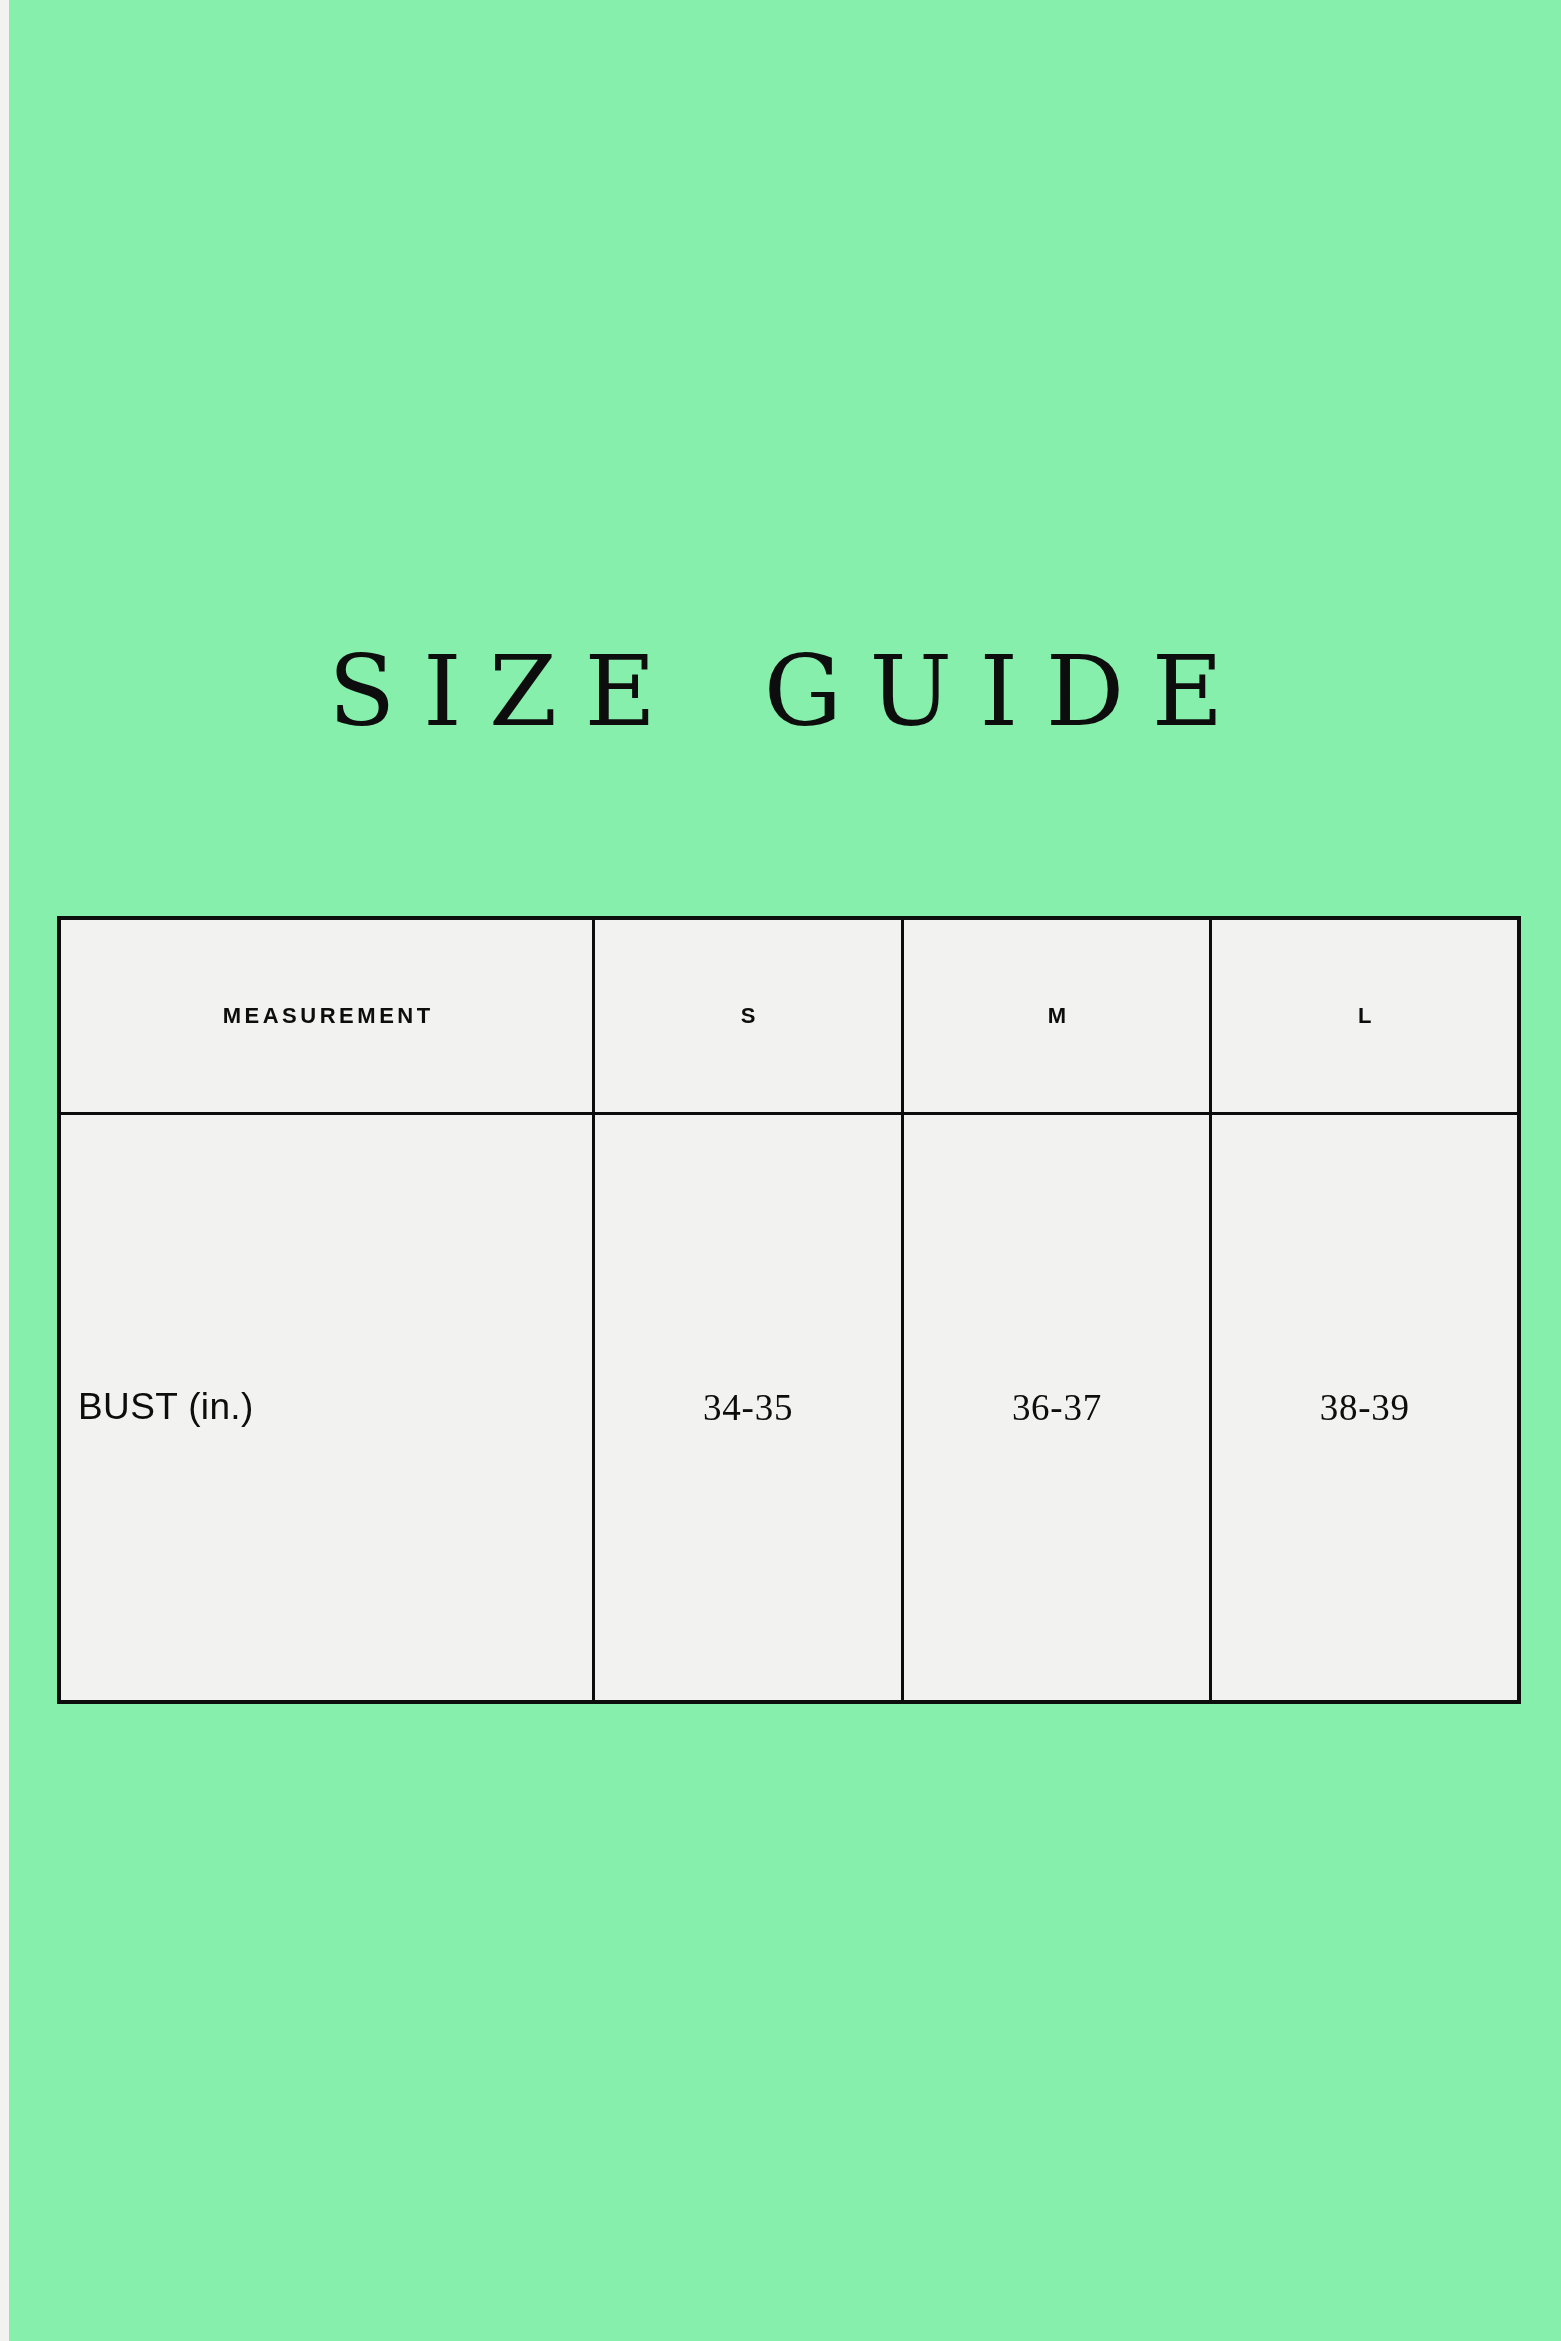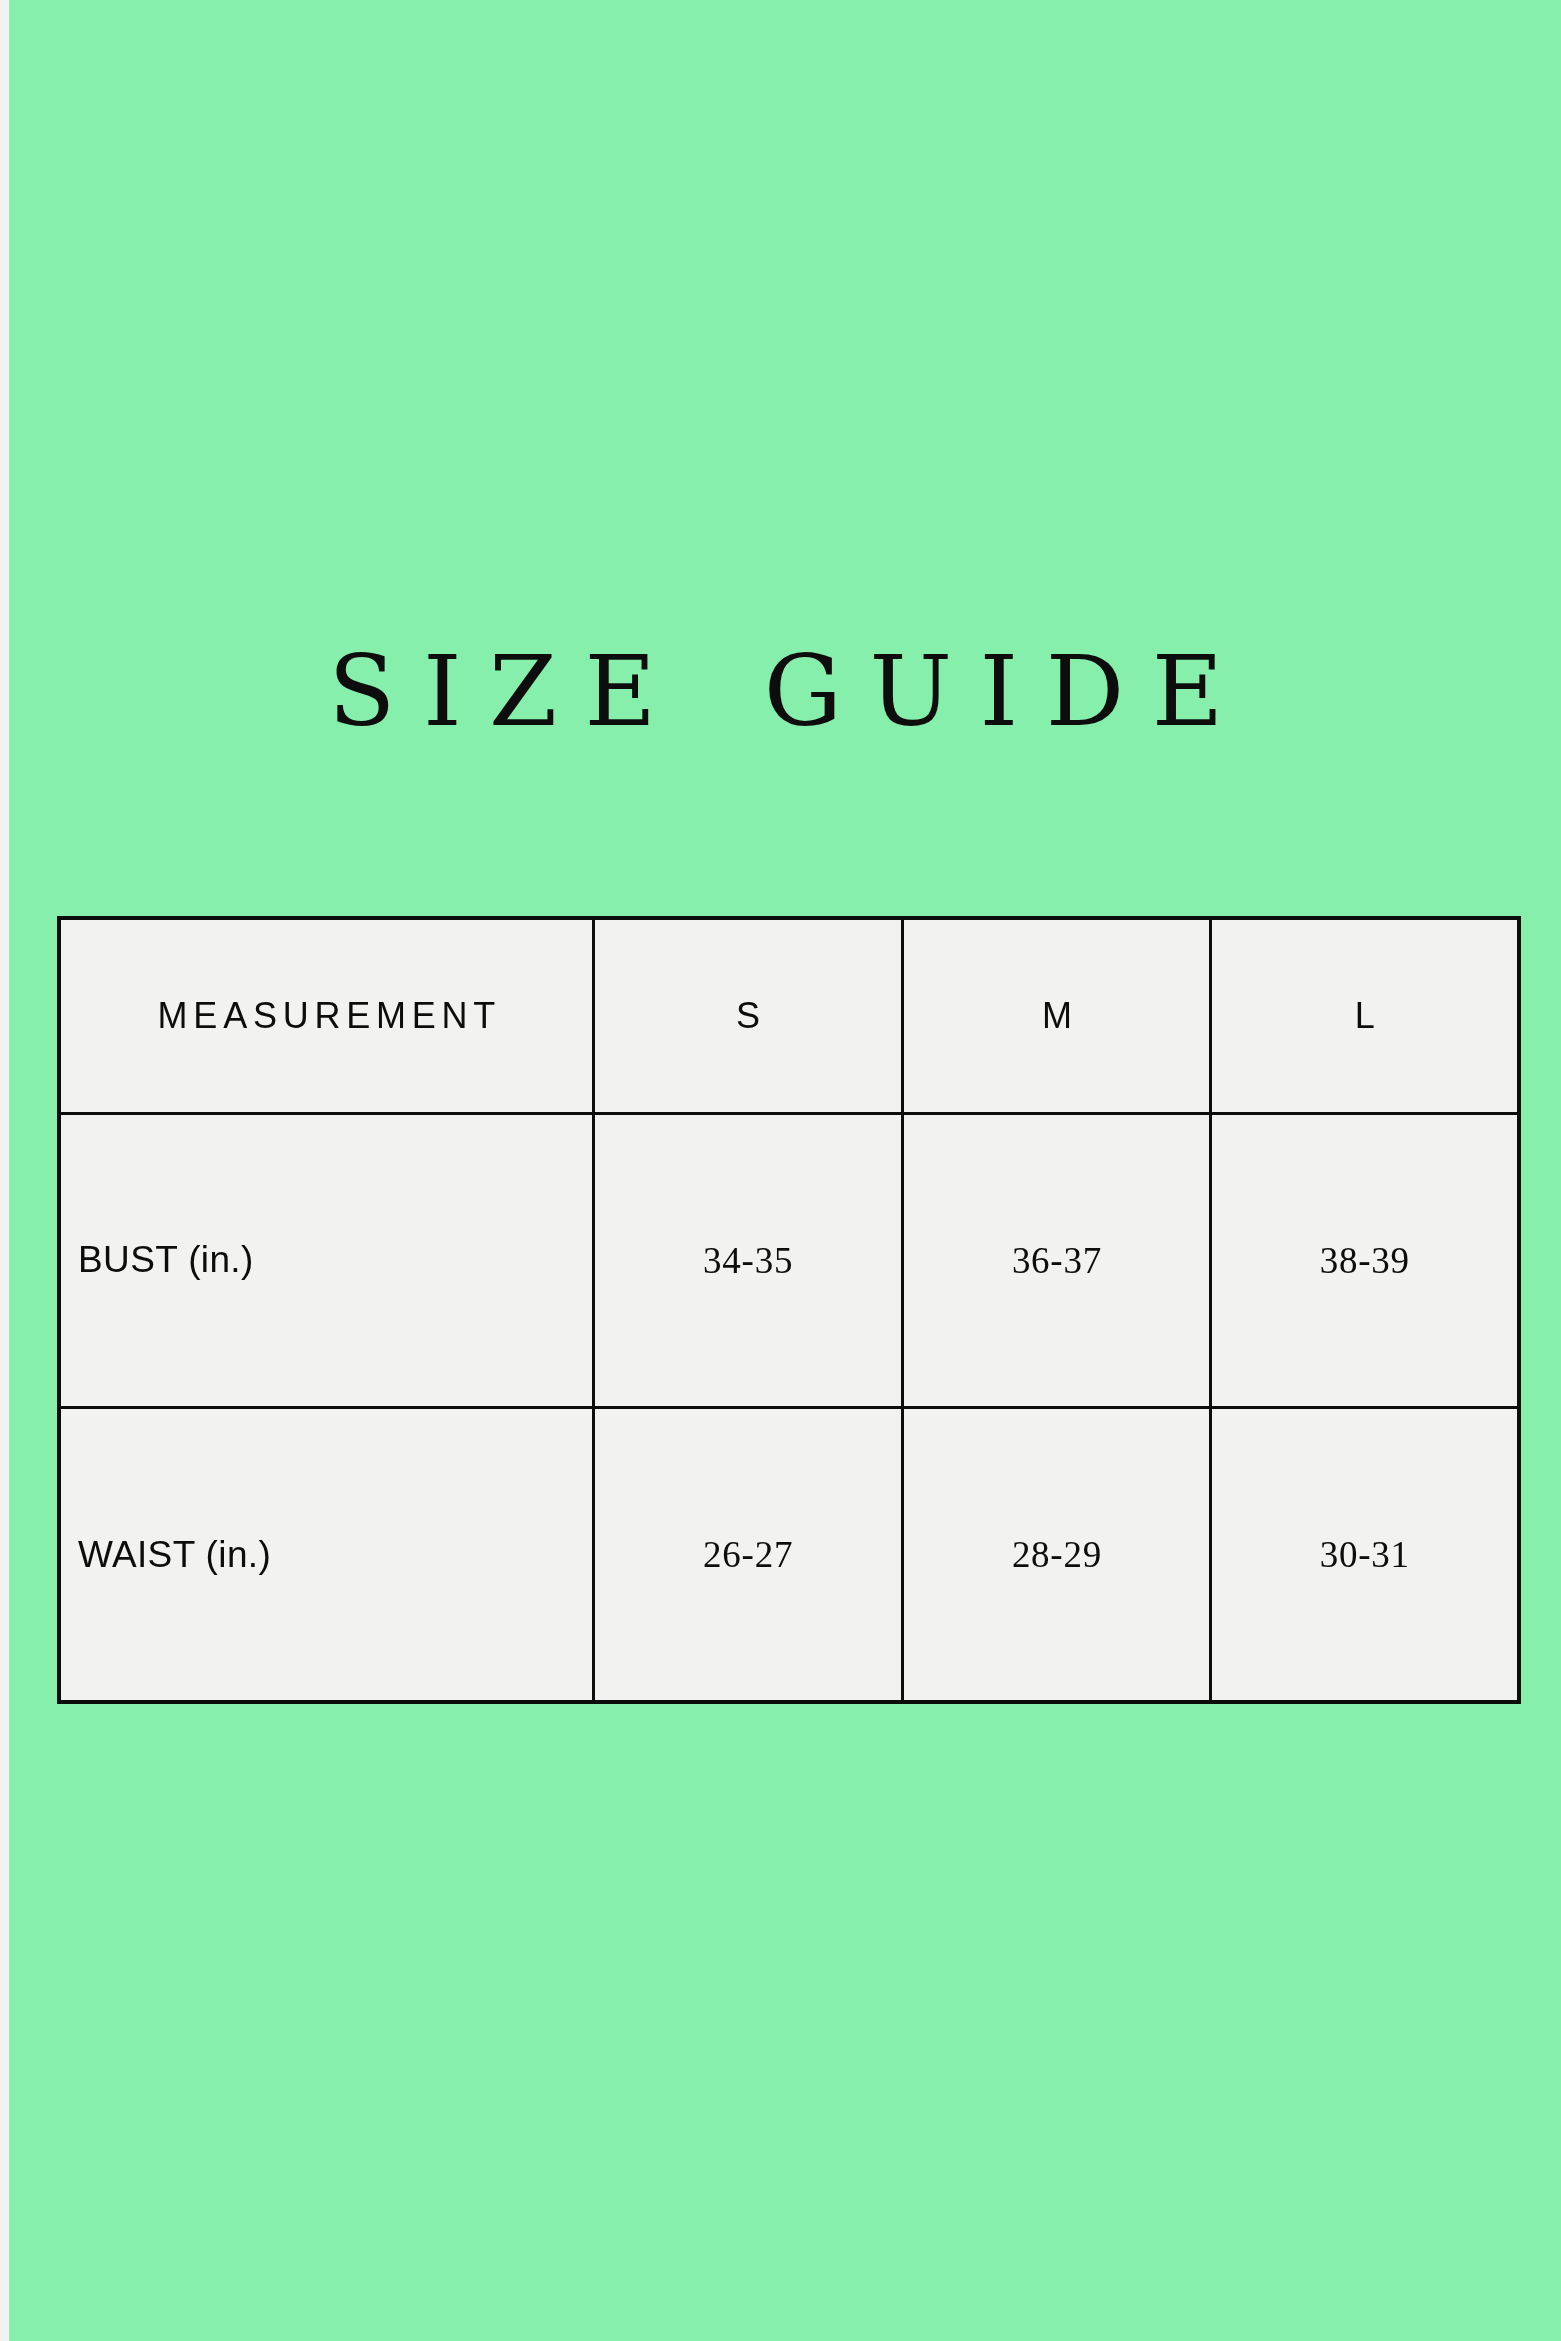--- a/index.html
+++ b/index.html
@@ -46,22 +46,22 @@
   }
   table.size-table th,
   table.size-table td {
     border: 3.1px solid #0d0d0d;
     vertical-align: middle;
     background: #f2f2f0;
   }
   tr.header-row { height: 195px; }
   tr.data-row   { height: 198px; }
   th.col-header {
-    font-size: 36px;
-    font-weight: 400;
+    font-size: 22px;
+    font-weight: 700;
     letter-spacing: 0.16em;
     text-align: center;
     text-indent: 0.16em; 
   }
   td.row-label {
     font-size: 37px;
     font-weight: 400;
     text-align: left;
     padding-left: 17px;
     letter-spacing: 0.01em;
@@ -96,23 +96,17 @@
         <th class="col-header">L</th>
       </tr>
     </thead>
     <tbody>
       <tr class="data-row">
         <td class="row-label">BUST (in.)</td>
         <td class="cell-value">34-35</td>
         <td class="cell-value">36-37</td>
         <td class="cell-value">38-39</td>
       </tr>
-      <tr class="data-row">
-        <td class="row-label">WAIST (in.)</td>
-        <td class="cell-value">26-27</td>
-        <td class="cell-value">28-29</td>
-        <td class="cell-value">30-31</td>
-      </tr>
     </tbody>
   </table>
 
 </div>
 
 
 </body></html>

